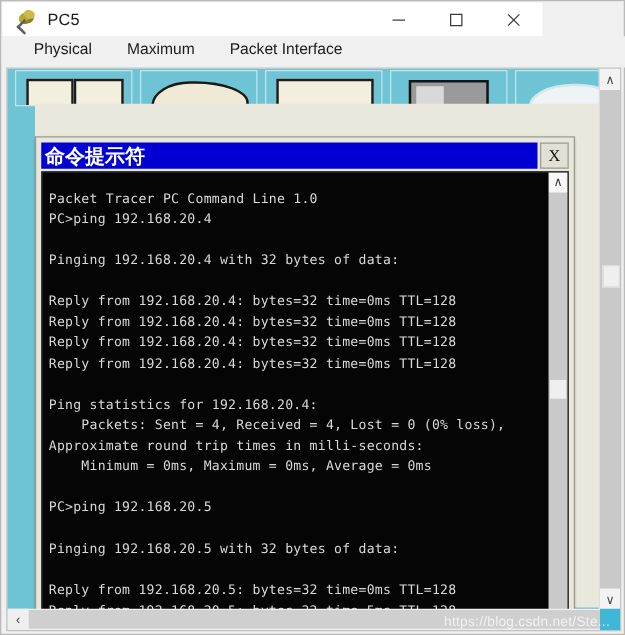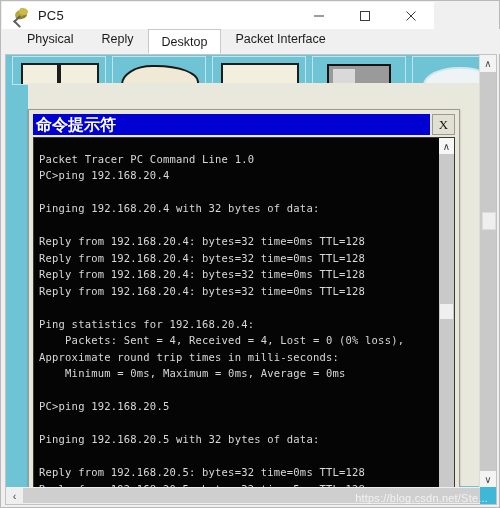--- a/index.html
+++ b/index.html
@@ -257,24 +257,21 @@
       </div>
     </div>
   </div>
 
   <div class="tabstrip">
     <div style="width:11px"></div>
     <div class="tab">
       <span>Physical</span>
     </div>
     <div class="tab">
-      <span>Reply</span>
-    </div>
-    <div class="tab active">
-      <span>Desktop</span>
+      <span>Maximum</span>
     </div>
     <div class="tab">
       <span>Packet Interface</span>
     </div>
   </div>
 
   <div class="desktop">
     <div class="desk-inner">
 
       <div class="left-strip"></div>

